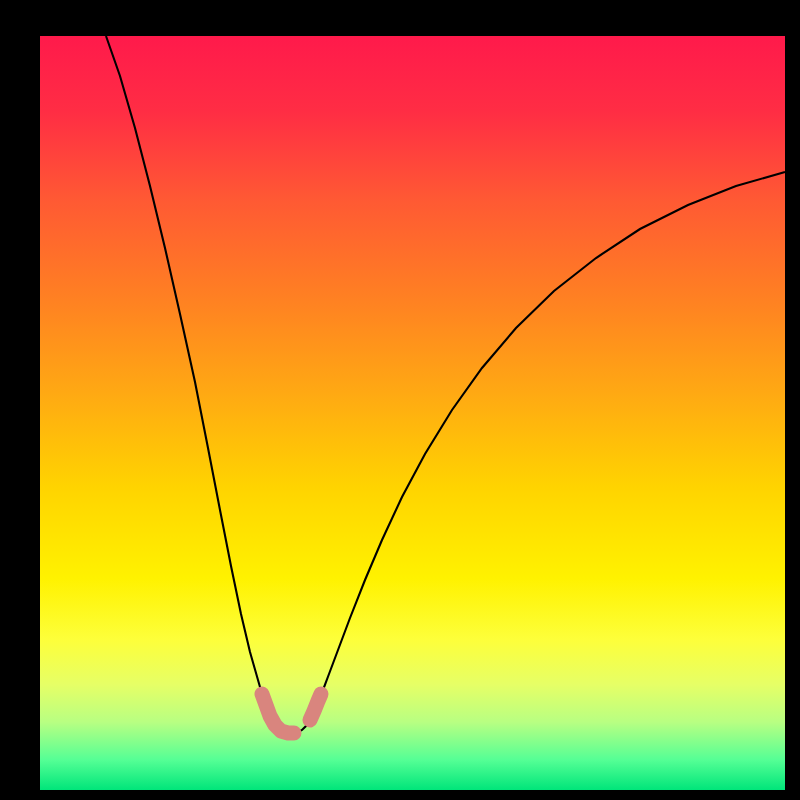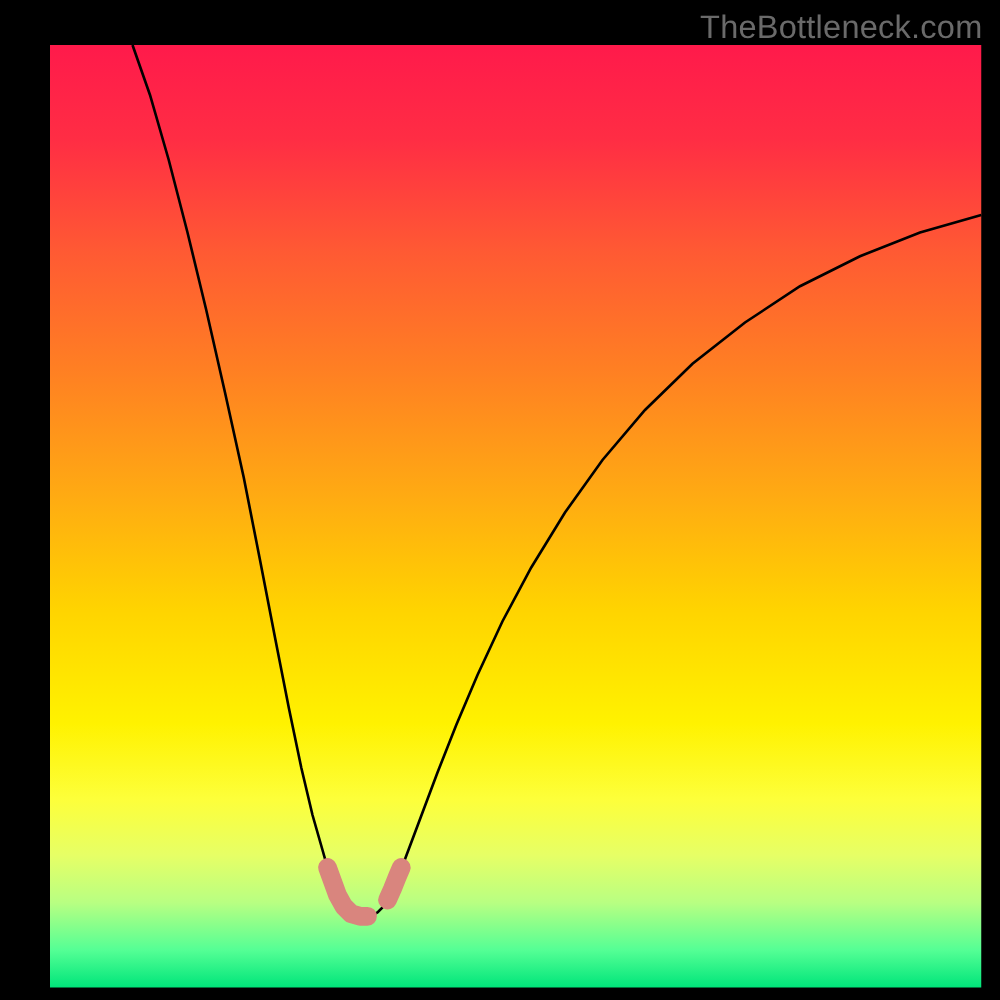--- a/index.html
+++ b/index.html
@@ -60,14 +60,13 @@
     <rect x="0" y="0" width="800" height="800" fill="#000"></rect>
 
     <rect id="plot-rect" fill="url(#bg-grad)" x="40" y="36" width="745" height="754"></rect>
 
     <path id="curve-path" fill="none" stroke="#000000" stroke-width="2.1" d="M106 36 L120 76 L135 128 L150 186 L165 248 L180 314 L195 382 L208 448 L220 510 L231 566 L241 614 L250 652 L258 680 L262 694 L264 700 L267 708 L270 716 L273 722 L276 727 L279 730 L283 732 L288 733 L293 733 L298 732 L302 730 L306 726 L310 720 L313 714 L316 707 L319 700 L323 690 L329 674 L338 650 L350 618 L365 580 L382 540 L402 497 L425 454 L452 410 L482 368 L516 328 L554 291 L596 258 L640 229 L688 205 L736 186 L785 172"></path>
 
     <path id="hl-left" fill="none" d="M262 694 L266 705 L270 716 L275 725 L281 731 L288 733 L294 733" stroke="#d9857e" stroke-width="15" stroke-linecap="round" stroke-linejoin="round"></path>
     <path id="hl-right" fill="none" d="M310 720 L314 711 L318 701 L321 694" stroke="#d9857e" stroke-width="15" stroke-linecap="round" stroke-linejoin="round"></path>
   </svg>
 
-  <div class="watermark">TheBottleneck.com</div>
 </div>
 
 </body></html>

